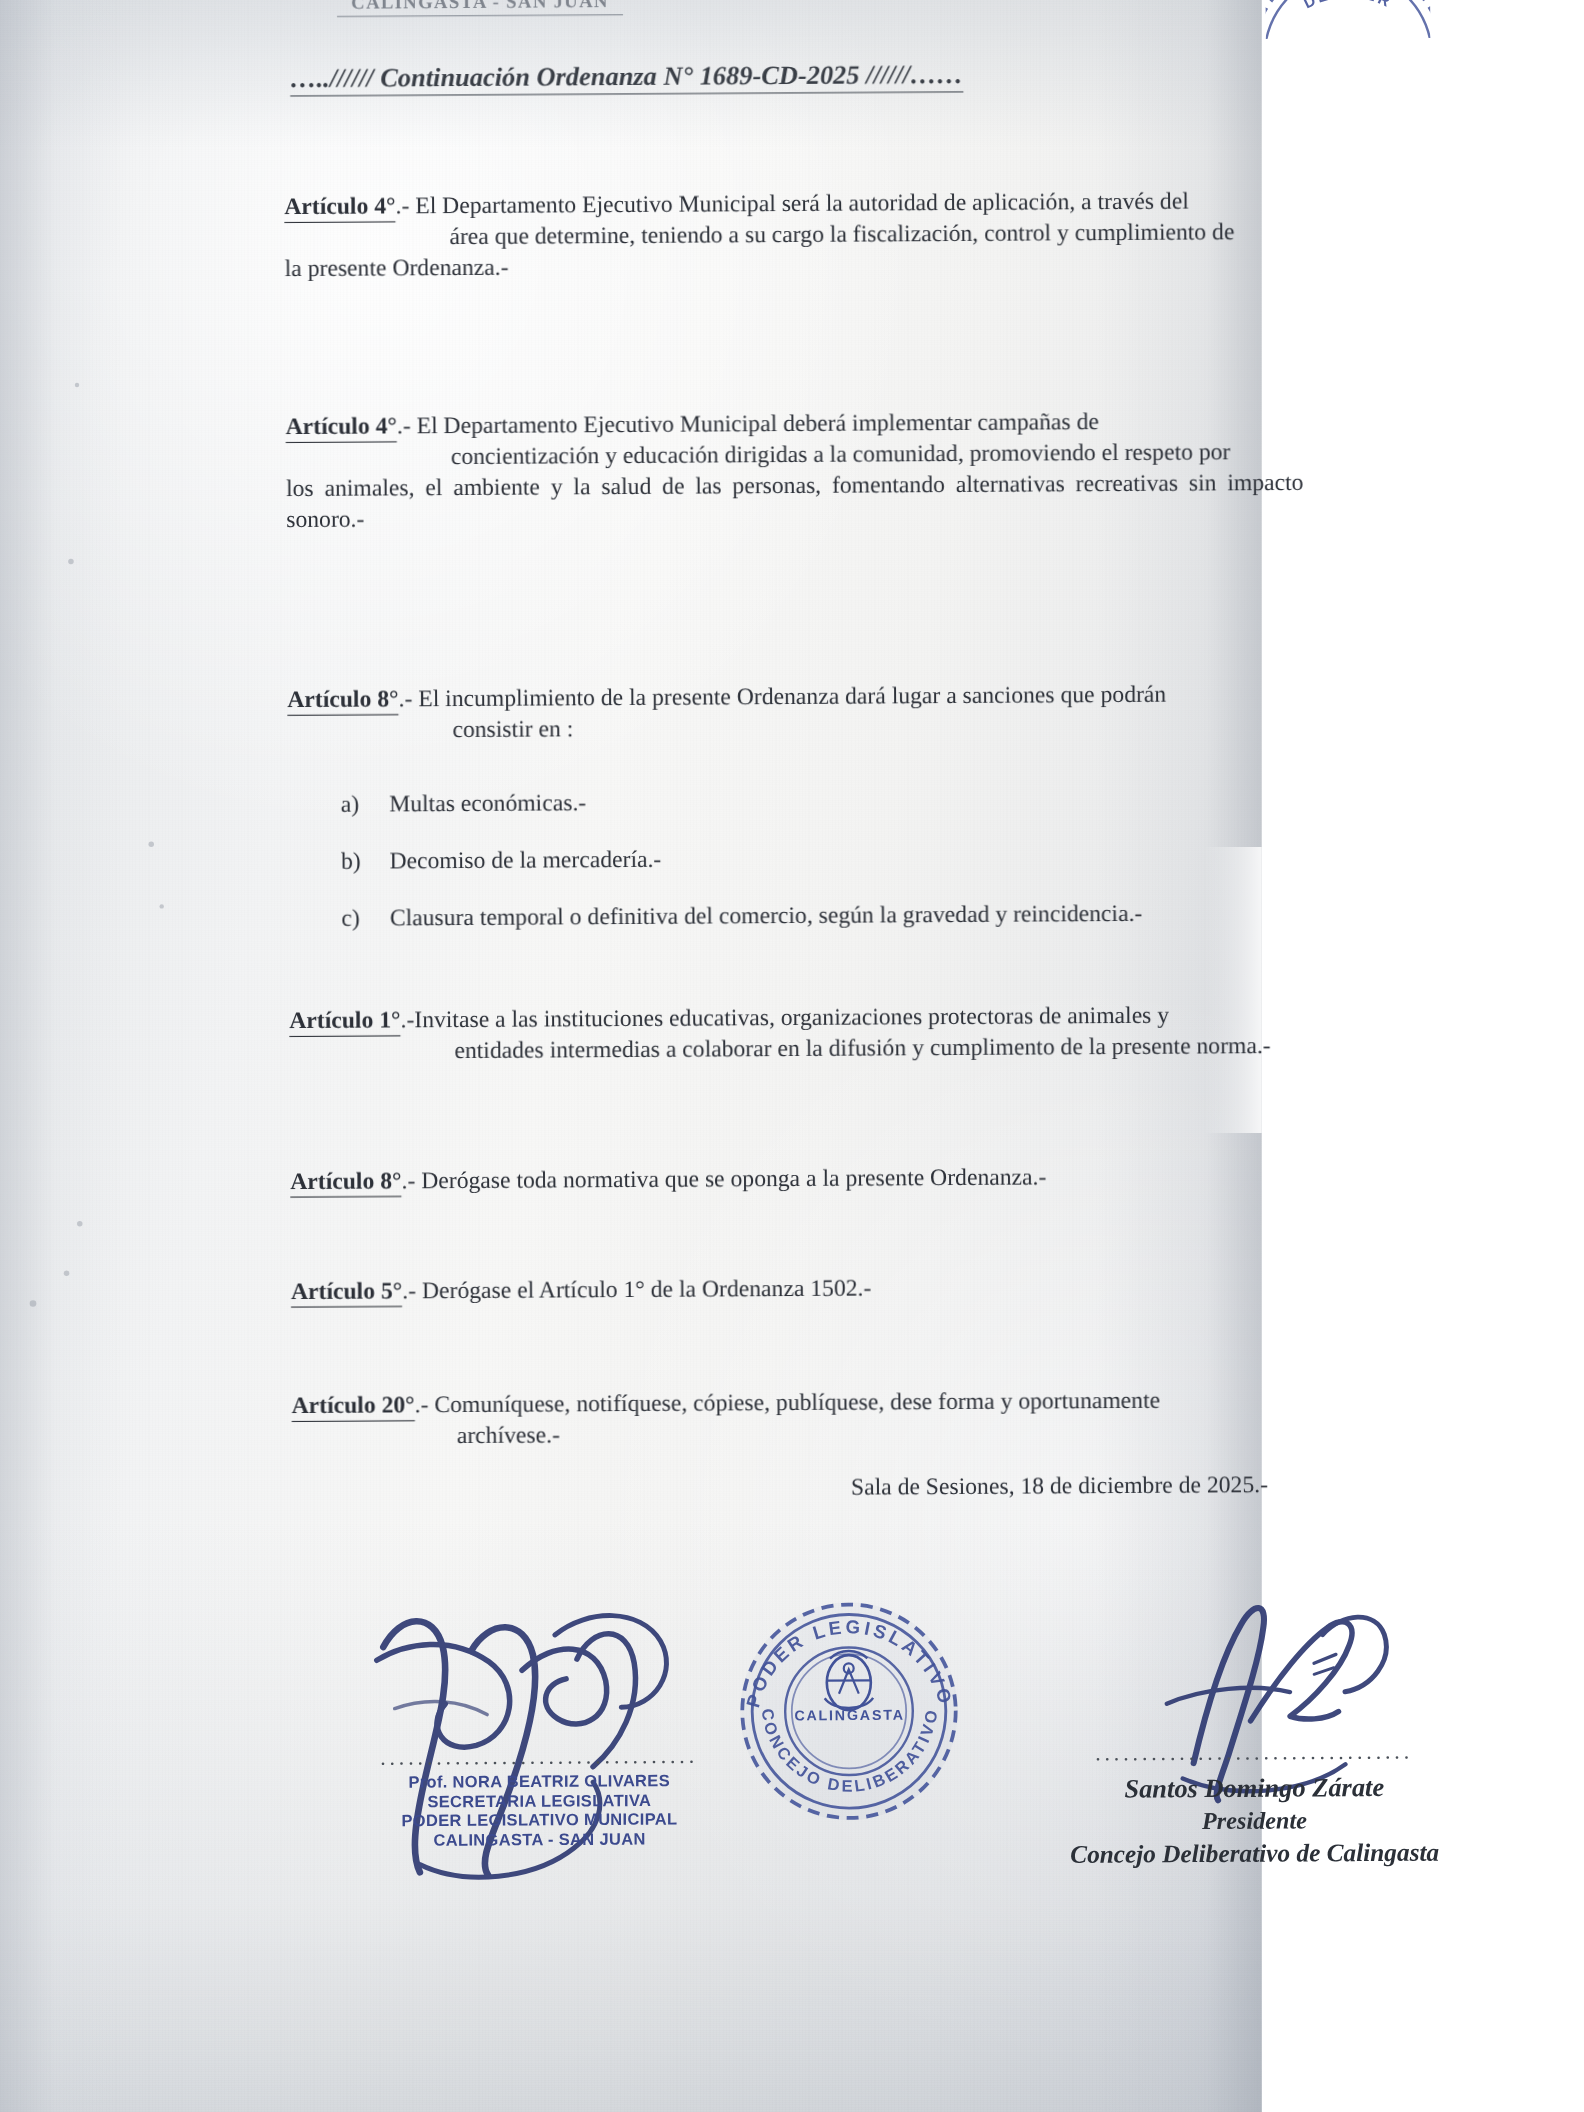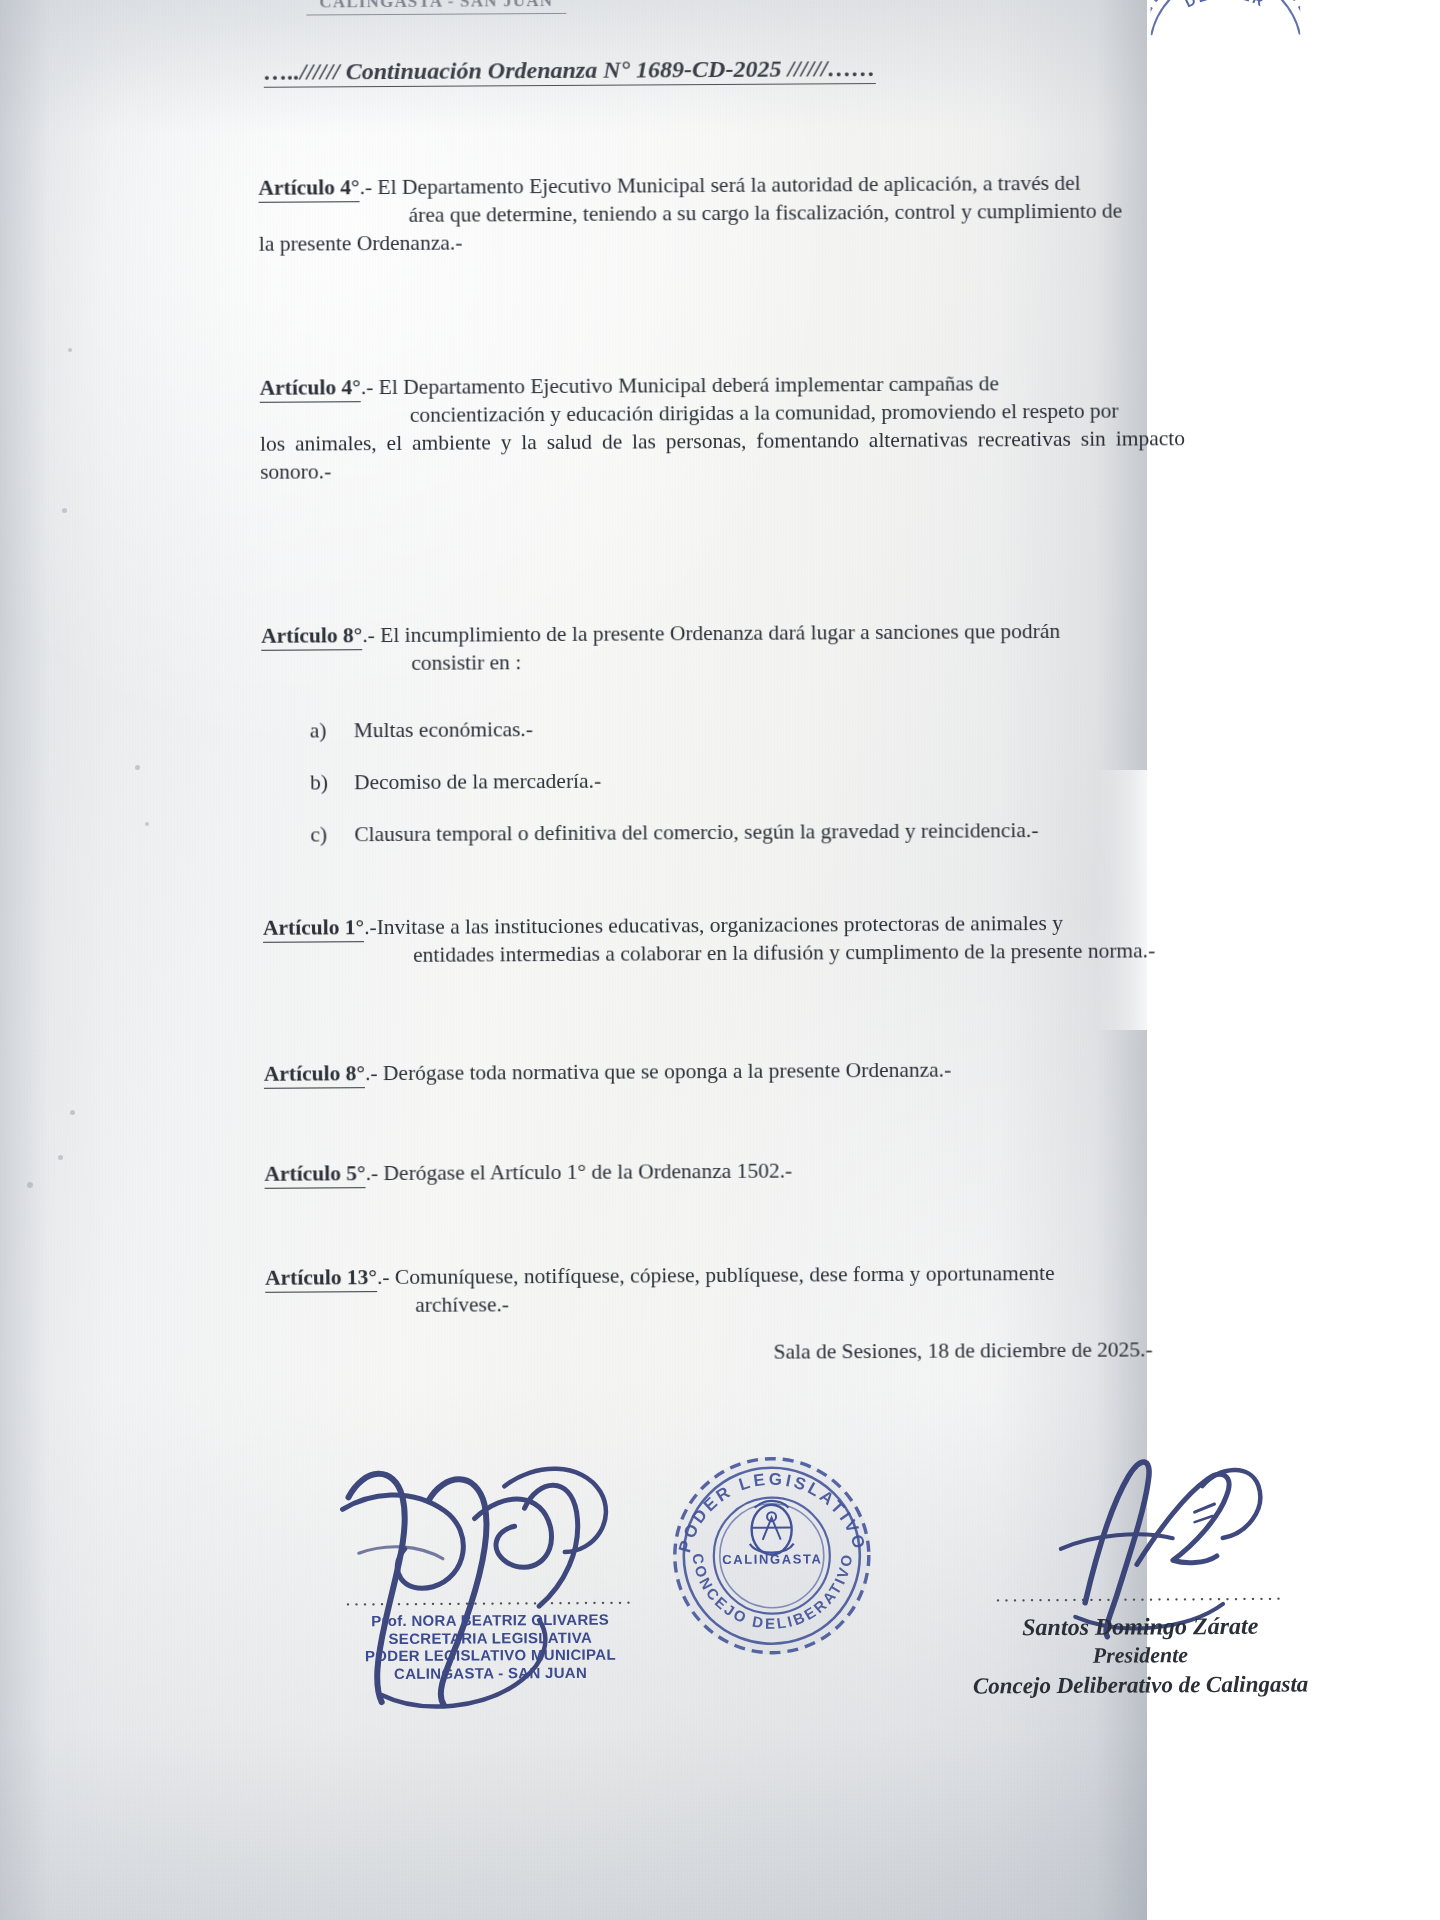--- a/index.html
+++ b/index.html
@@ -292,21 +292,21 @@
     </div>
 
     <div class="art" style="top:1158px;">
       <span class="artbody">
         <span class="l1"><span class="lbl">Artículo 5°</span><span>.-</span><span> Derógase el Artículo 1° de la Ordenanza 1502.-</span></span>
       </span>
     </div>
 
     <div class="art" style="top:1262px;">
       <span class="artbody">
-        <span class="l1"><span class="lbl">Artículo 13°</span><span>.-</span><span> Comuníquese, notifíquese, cópiese, publíquese, dese forma y oportunamente</span></span>
+        <span class="l1"><span class="lbl">Artículo 20°</span><span>.-</span><span> Comuníquese, notifíquese, cópiese, publíquese, dese forma y oportunamente</span></span>
         <span class="l2">archívese.-</span>
       </span>
     </div>
 
     <div class="sala">Sala de Sesiones, 18 de diciembre de 2025.-</div>
 
     <svg class="ink" style="left:320px; top:1455px;" width="320" height="260" viewBox="0 0 320 260">
       <g fill="none" stroke="#2f3a72" stroke-linecap="round" stroke-linejoin="round" opacity="0.92">
         <path d="M24 40 C 40 10, 70 8, 78 40 C 86 74, 70 120, 60 165 C 52 200, 48 228, 56 245" stroke-width="6"></path>
         <path d="M18 52 C 45 36, 86 30, 120 54 C 150 76, 142 120, 108 130 C 78 138, 62 112, 80 92" stroke-width="5"></path>

